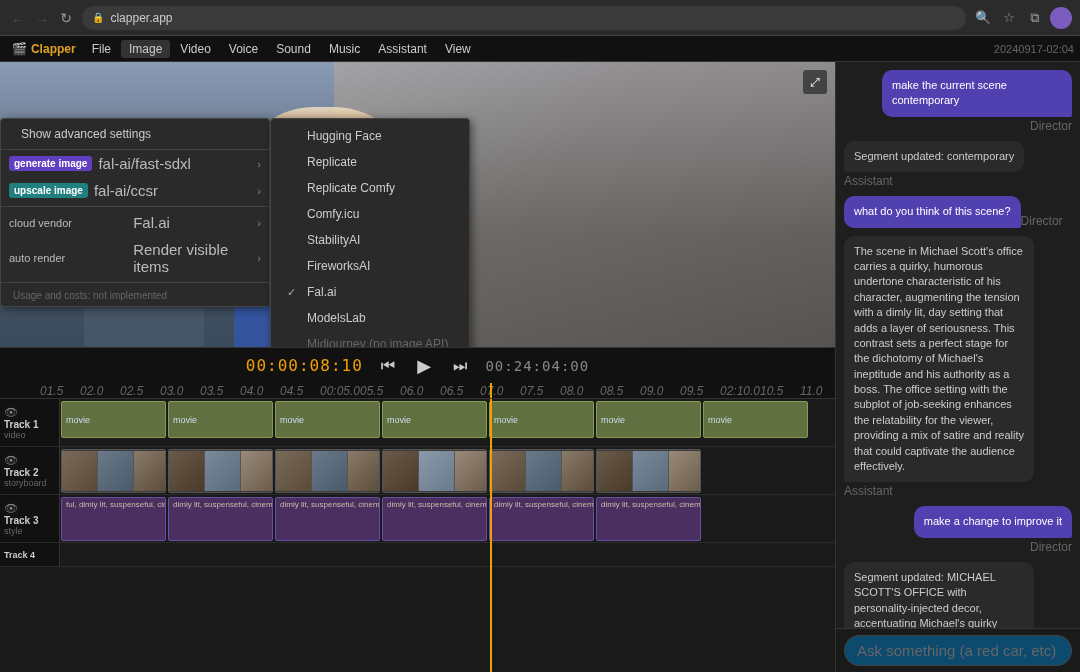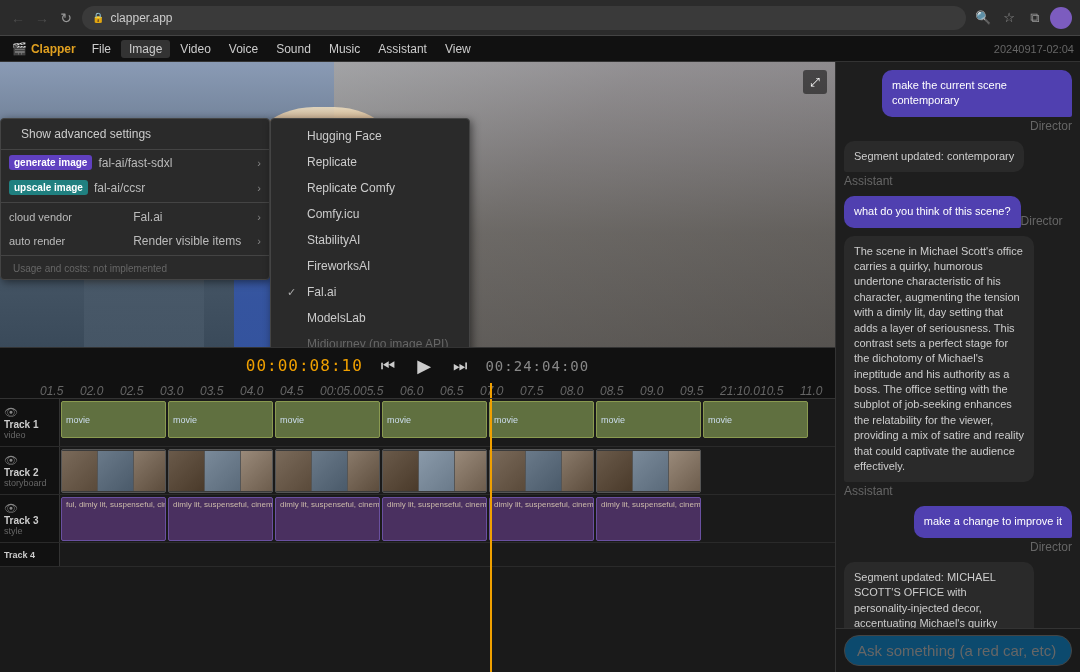--- a/index.html
+++ b/index.html
@@ -232,21 +232,21 @@
     .adv-label {
       font-size: 11px;
       color: #bbb;
       flex: 1;
     }
     .adv-chevron {
       color: #888;
       font-size: 11px;
     }
     .adv-text-field {
-      font-size: 12px;
+      font-size: 15px;
       color: #bbb;
       flex: 1;
     }
     .adv-divider {
       height: 1px;
       background: #444;
       margin: 2px 0;
     }
     .adv-usage {
       padding: 5px 12px;
@@ -650,21 +650,21 @@
           <span class="ruler-label">00:05.0</span>
           <span class="ruler-label">05.5</span>
           <span class="ruler-label">06.0</span>
           <span class="ruler-label">06.5</span>
           <span class="ruler-label">07.0</span>
           <span class="ruler-label">07.5</span>
           <span class="ruler-label">08.0</span>
           <span class="ruler-label">08.5</span>
           <span class="ruler-label">09.0</span>
           <span class="ruler-label">09.5</span>
-          <span class="ruler-label">21:10.0</span>
+          <span class="ruler-label">02:10.0</span>
           <span class="ruler-label">10.5</span>
           <span class="ruler-label">11.0</span>
         </div>
 
         <div style="position:absolute; left:490px; top:0; width:2px; height:16px; background:#f0a000; z-index:10;"></div>
       </div>
 
       <div class="timeline-tracks">
 
         <div class="playhead-marker" style="position:absolute; left:490px; top:16px; width:2px; height:calc(100% - 16px); background:#f0a000; z-index:20;"></div>

